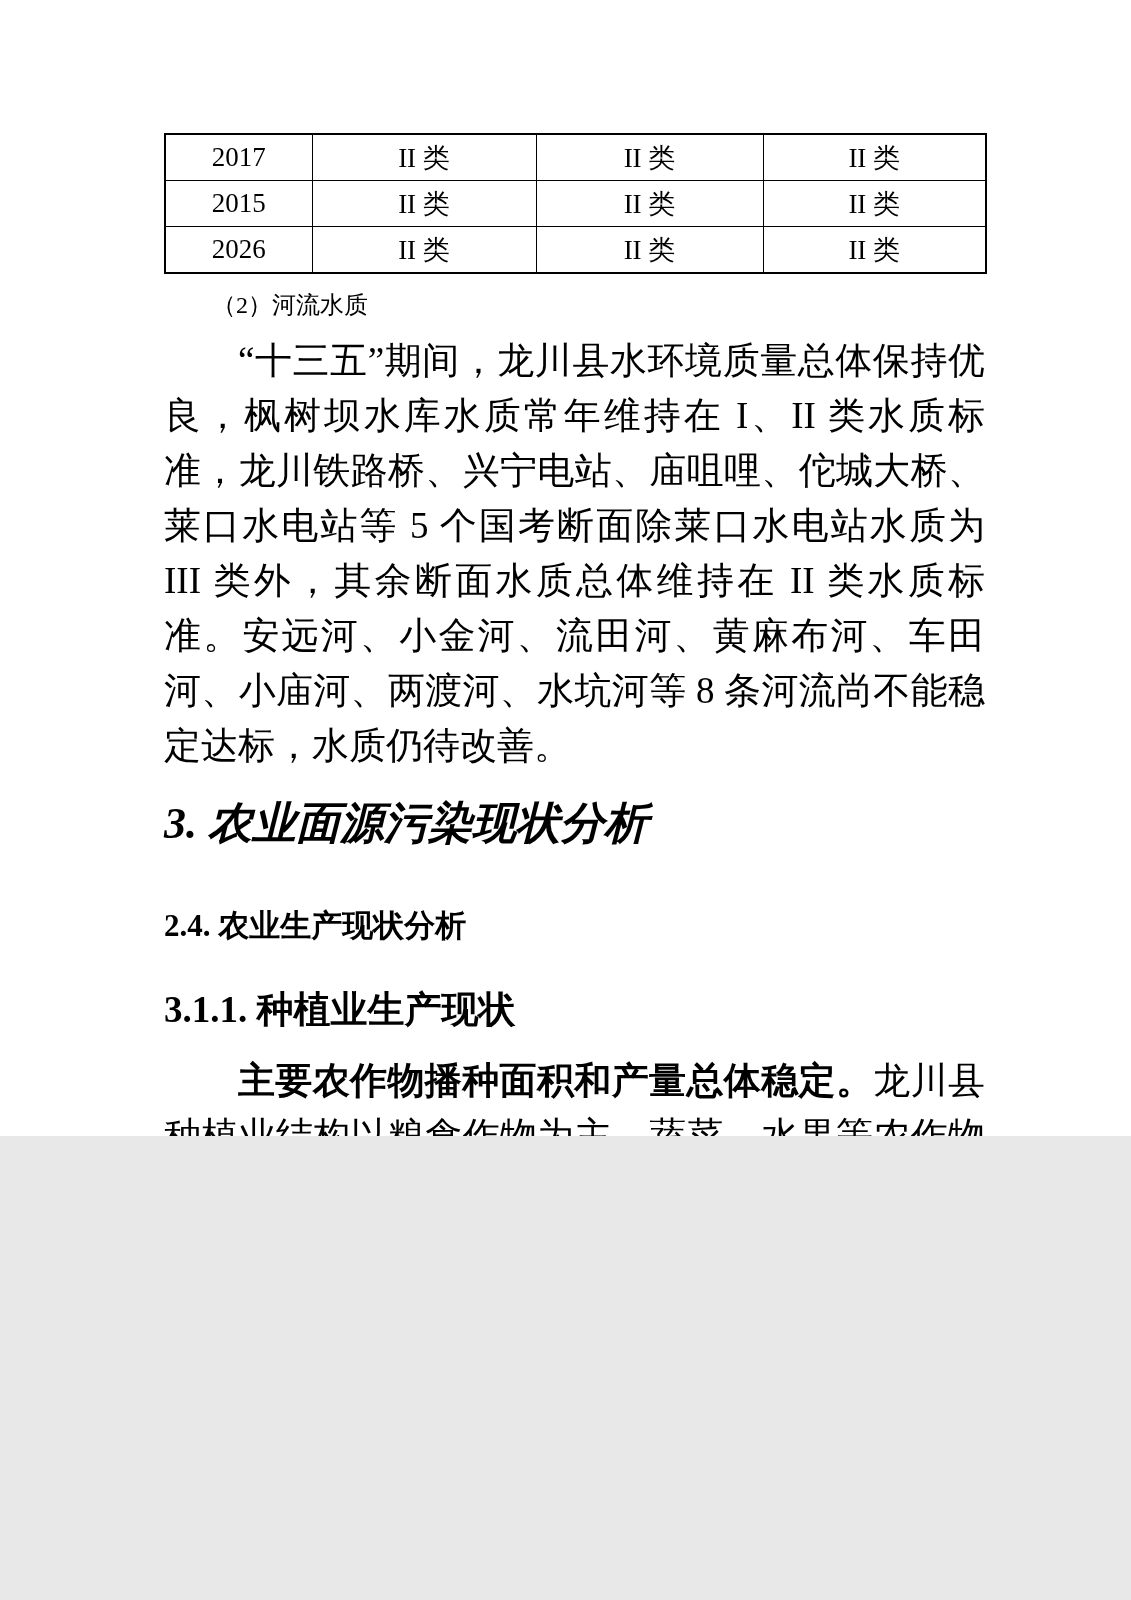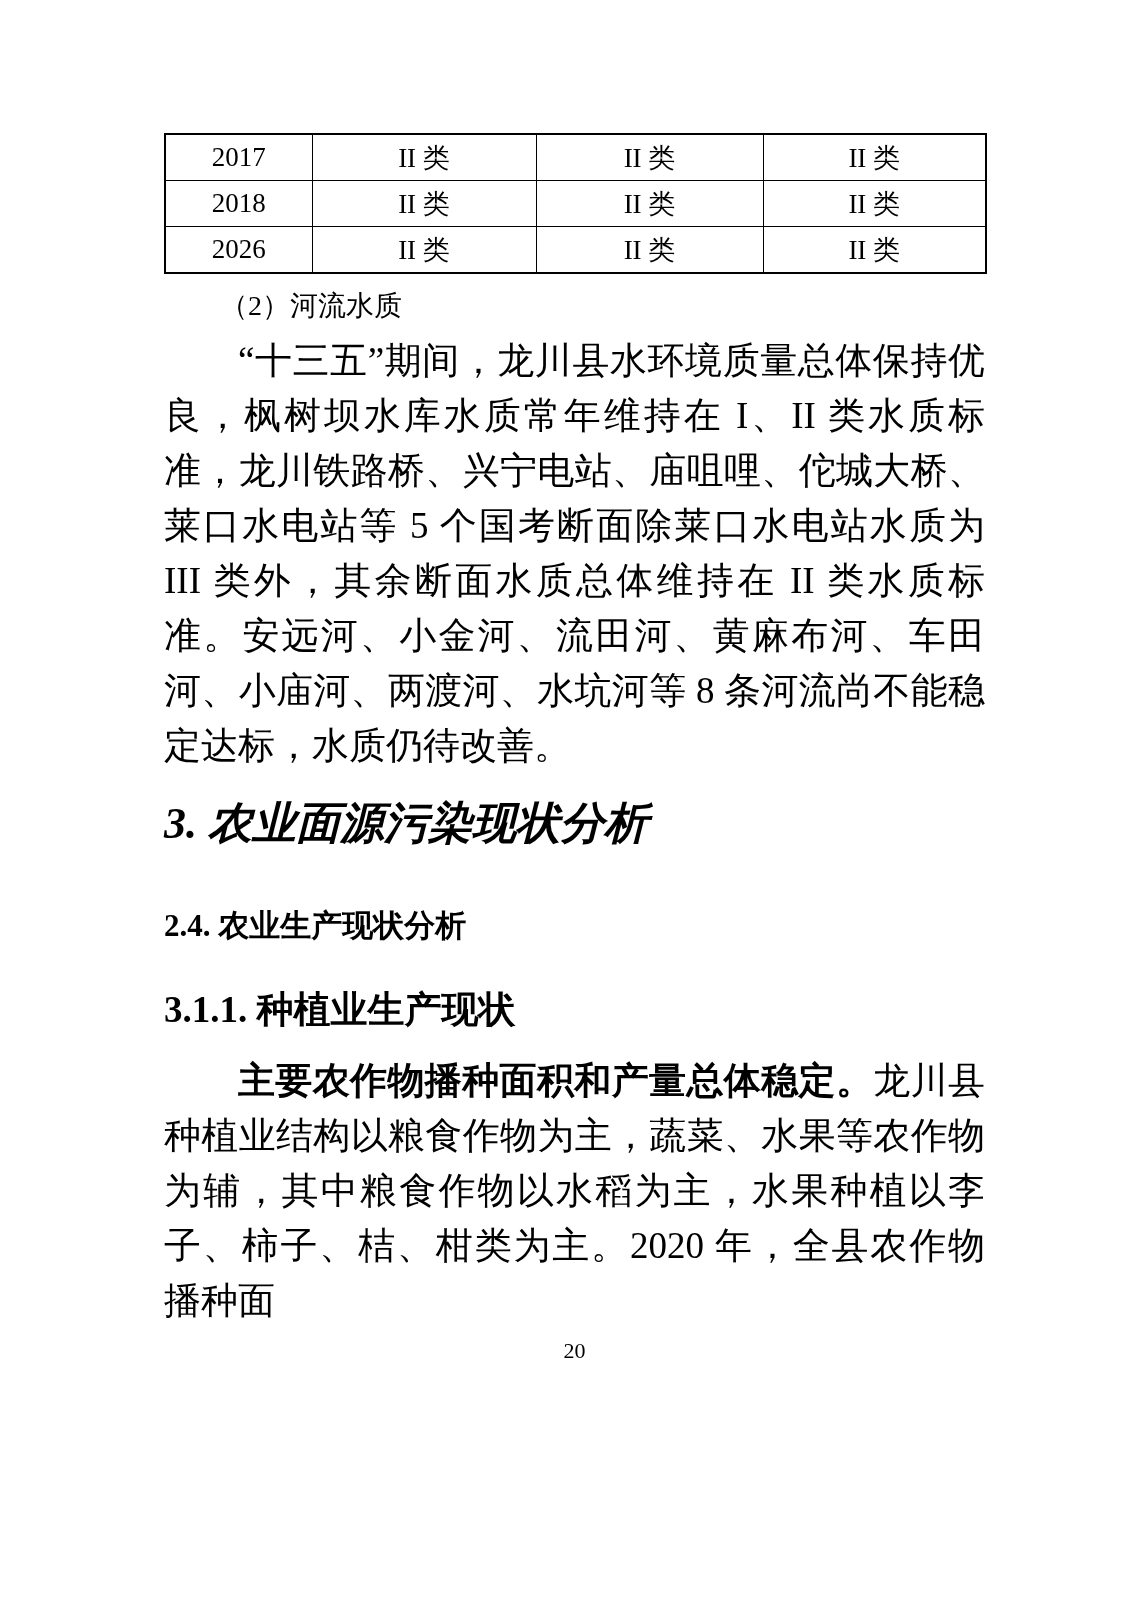--- a/index.html
+++ b/index.html
@@ -1,19 +1,19 @@
 <!DOCTYPE html>
 <html lang="zh"><head>
 <meta charset="utf-8">
 <style>
   html,body { margin:0; padding:0; background:#e8e8e8; }
   .page {
     position: relative;
     width: 1131px;
-    height: 1600px;
+    height: 1136px;
     margin: 0 auto;
     background: #ffffff;
     box-sizing: border-box;
     padding: 133px 146px 16px 164px;
     font-family: "Liberation Serif", "DejaVu Serif", serif;
     color: #000000;
     overflow: hidden;
   }
   
   table.wq {
@@ -26,21 +26,21 @@
     border: 1px solid #000;
     height: 45px;
     text-align: center;
     vertical-align: middle;
     font-size: 27px;
     padding: 0;
   }
   
   p.sub {
     margin: 4px 0 0 0;
-    font-size: 28px;
+    font-size: 24px;
     line-height: 55px;
     text-indent: 2em;
   }
   p.body {
     margin: 0;
     font-size: 37px;
     line-height: 55px;
     text-align: justify;
     text-indent: 2em;
   }
@@ -78,21 +78,21 @@
         <col style="width:223px">
     </colgroup>
     <tbody>
       <tr>
         <td>2017</td>
         <td>II 类</td>
         <td>II 类</td>
         <td>II 类</td>
       </tr>
       <tr>
-        <td>2018</td>
+        <td>2015</td>
         <td>II 类</td>
         <td>II 类</td>
         <td>II 类</td>
       </tr>
       <tr>
         <td>2026</td>
         <td>II 类</td>
         <td>II 类</td>
         <td>II 类</td>
       </tr>

